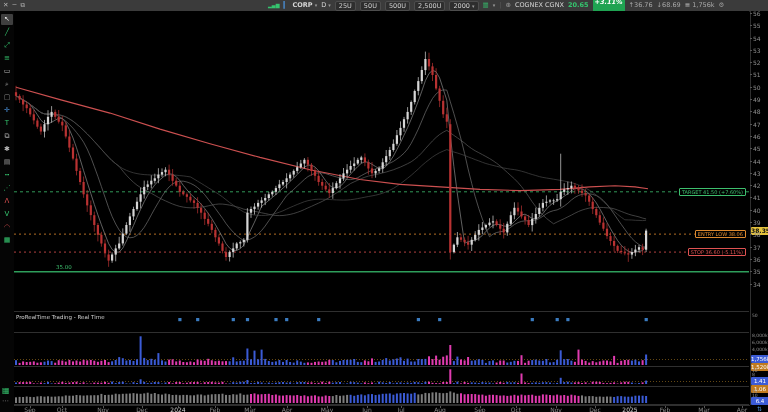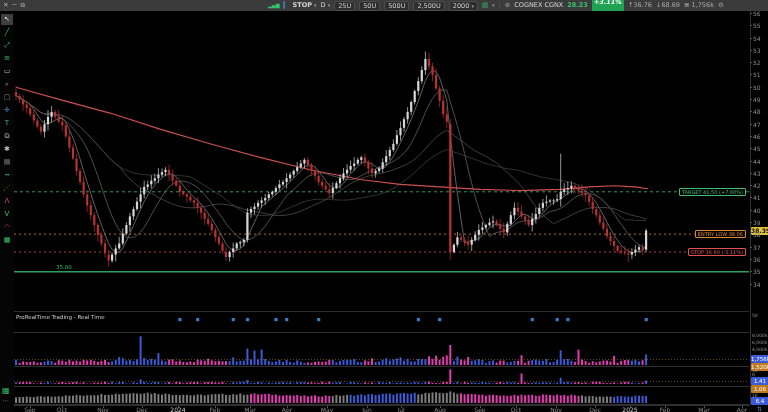--- a/index.html
+++ b/index.html
@@ -58,33 +58,33 @@
 
   <div id="titlebar">
     <div id="wincontrols">
       <span>✕</span>
       <span>─</span>
       <span>⧉</span>
     </div>
     <div id="tbcluster">
       <span style="color:#35c46e;font-size:5px;">▂▄▆</span>
       <span style="color:#4a90d9;">▎</span>
-      <span class="tbtxt"><b>STOP</b> <span class="caret">▾</span></span>
+      <span class="tbtxt"><b>CORP</b> <span class="caret">▾</span></span>
       <span class="tbtxt"><span>D</span> <span class="caret">▾</span></span>
       <span class="tbbtn">25U</span>
       <span class="tbbtn">50U</span>
       <span class="tbbtn">500U</span>
       <span class="tbbtn">2,500U</span>
       <span class="tbbtn"><span>2000</span> <span class="caret">▾</span></span>
       <span style="color:#35c46e;">▥</span>
       <span class="caret">▾</span>
       <span class="sep">|</span>
       <span style="color:#9a9a9a;">⊕</span>
       <span class="tbtxt">COGNEX CGNX</span>
-      <span class="price-up">28.23</span>
+      <span class="price-up">20.65</span>
       <span class="chg-badge">+3.11%</span>
       <span class="stat"><span>↑</span><span>36.76</span></span>
       <span class="stat"><span>↓</span><span>68.69</span></span>
       <span class="stat"><span>≣</span> <span>1,756k</span></span>
       <span style="color:#9a9a9a;">⚙</span>
     </div>
   </div>
 
   <div id="lefttools">
       <div class="tool sel" style="top: 3px; color: rgb(232, 232, 232);">↖</div>

